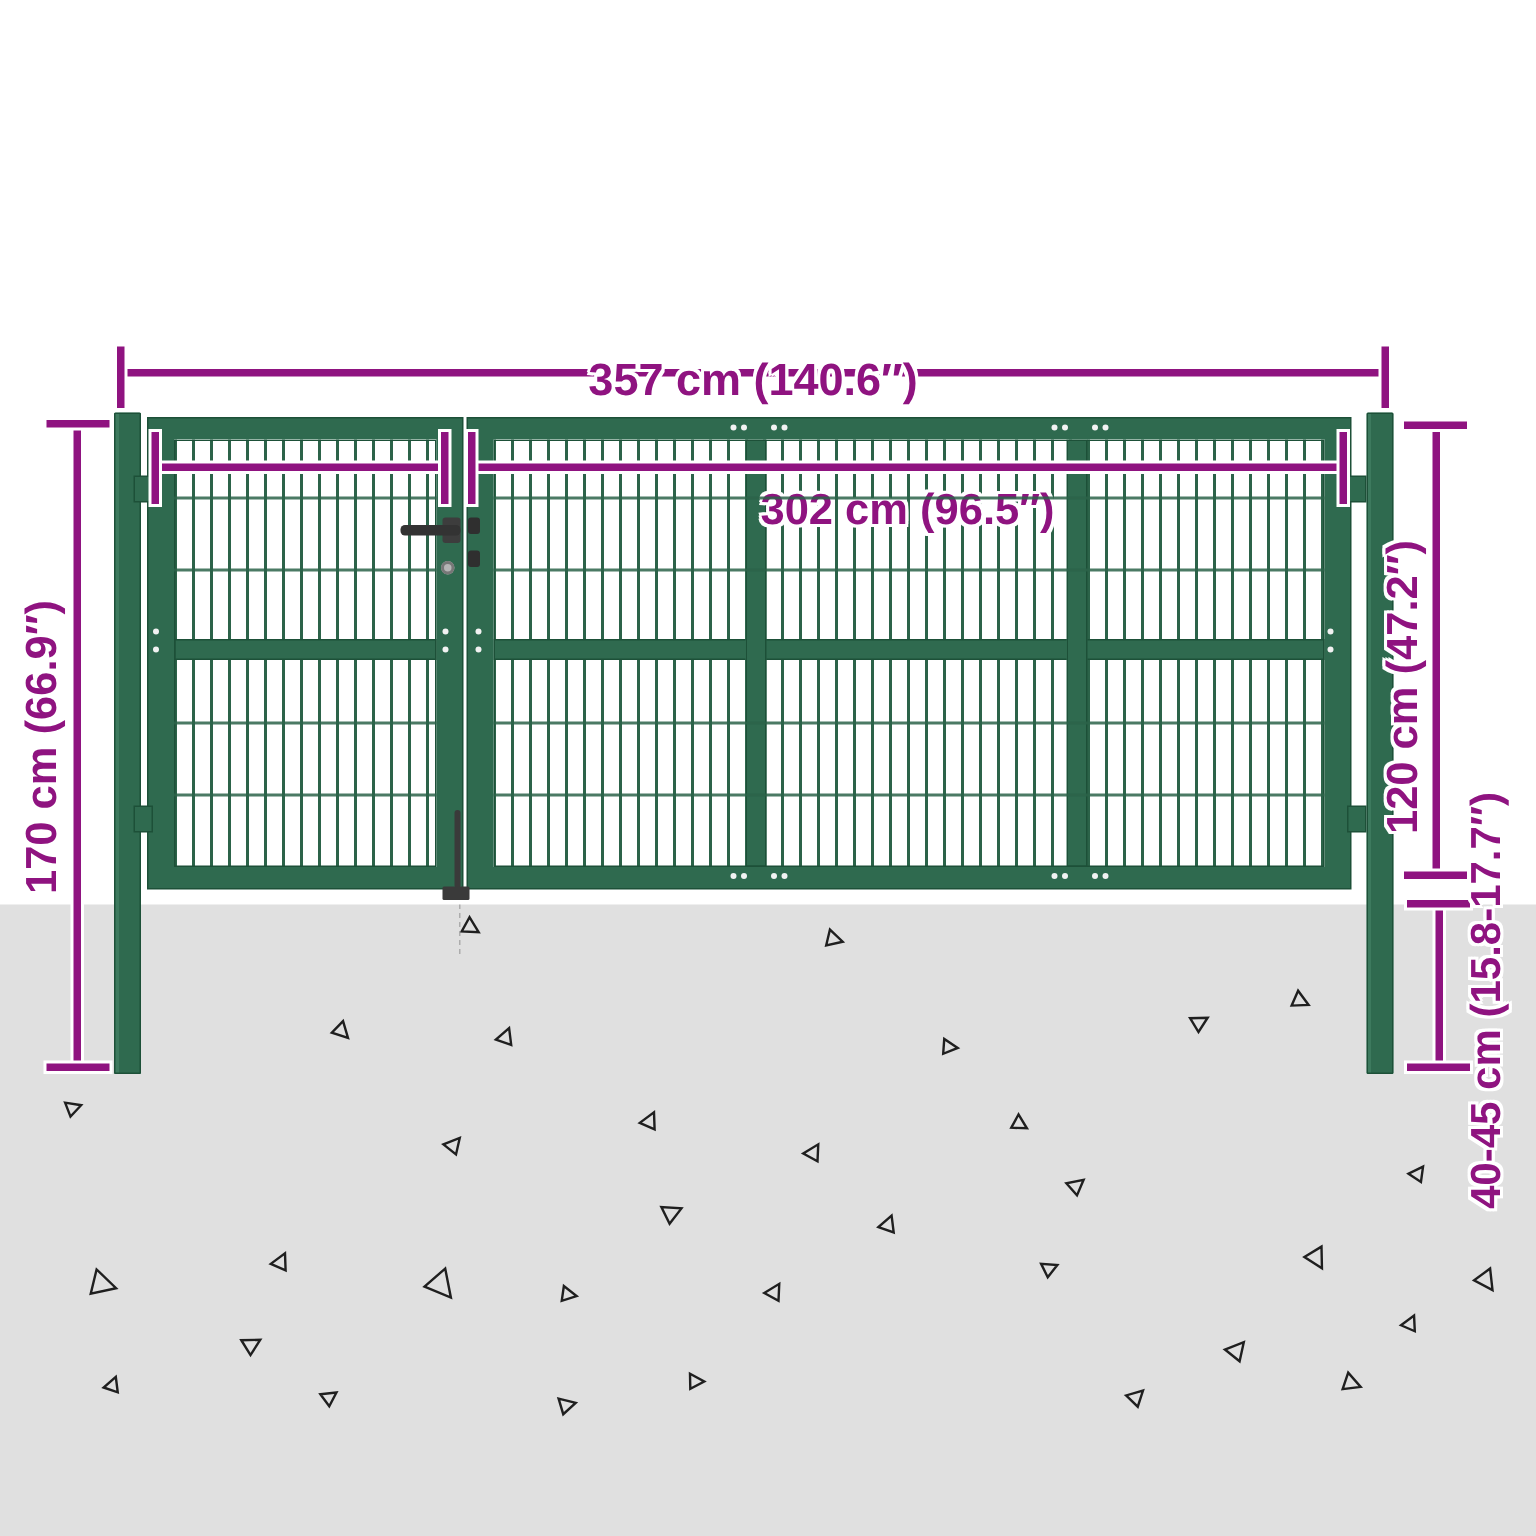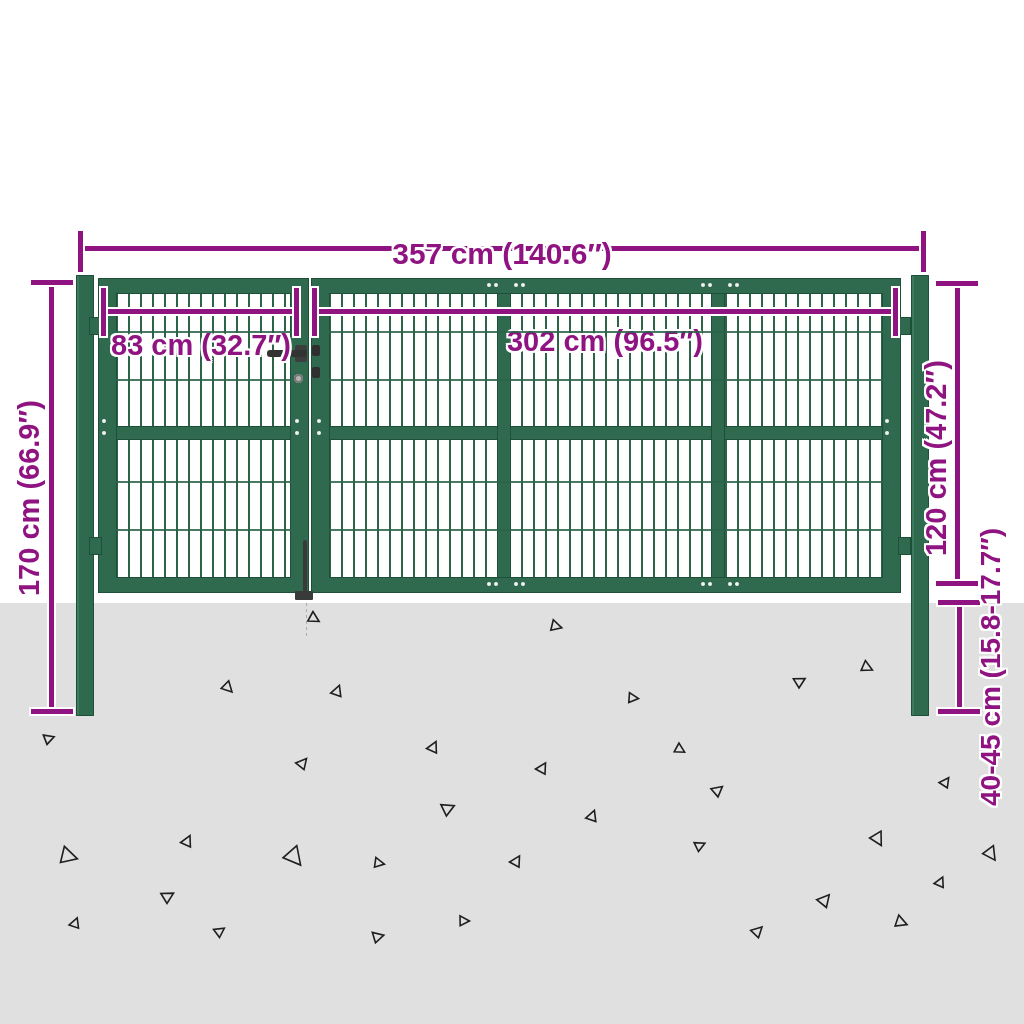--- a/index.html
+++ b/index.html
@@ -141,21 +141,20 @@
   <div class="dropbolt-shadow"></div>
 
   <div class="dim" style="left:80px;top:246px;width:845px;height:5px;"></div>
   <div class="dim" style="left:78px;top:231px;width:5px;height:41px;"></div>
   <div class="dim" style="left:921px;top:231px;width:5px;height:41px;"></div>
   <div class="dim-label" style="left:502px;top:226px;margin-top:28px;">357 cm (140.6″)</div>
 
   <div class="dim" style="left:104px;top:309px;width:193px;height:5px;"></div>
   <div class="dim" style="left:101px;top:288px;width:5px;height:48px;"></div>
   <div class="dim" style="left:294px;top:288px;width:5px;height:48px;"></div>
-  <div class="dim-label sz29" style="left:201px;top:345px;">83 cm (32.7″)</div>
 
   <div class="dim" style="left:315px;top:309px;width:581px;height:5px;"></div>
   <div class="dim" style="left:312px;top:288px;width:5px;height:48px;"></div>
   <div class="dim" style="left:893px;top:288px;width:5px;height:48px;"></div>
   <div class="dim-label sz29" style="left:605px;top:341px;">302 cm (96.5″)</div>
 
   <div class="dim" style="left:49px;top:282px;width:5px;height:431px;"></div>
   <div class="dim" style="left:31px;top:280px;width:42px;height:5px;"></div>
   <div class="dim" style="left:31px;top:709px;width:42px;height:5px;"></div>
   <div class="dim-label rot sz29" style="left:29px;top:498px;">170 cm (66.9″)</div>

